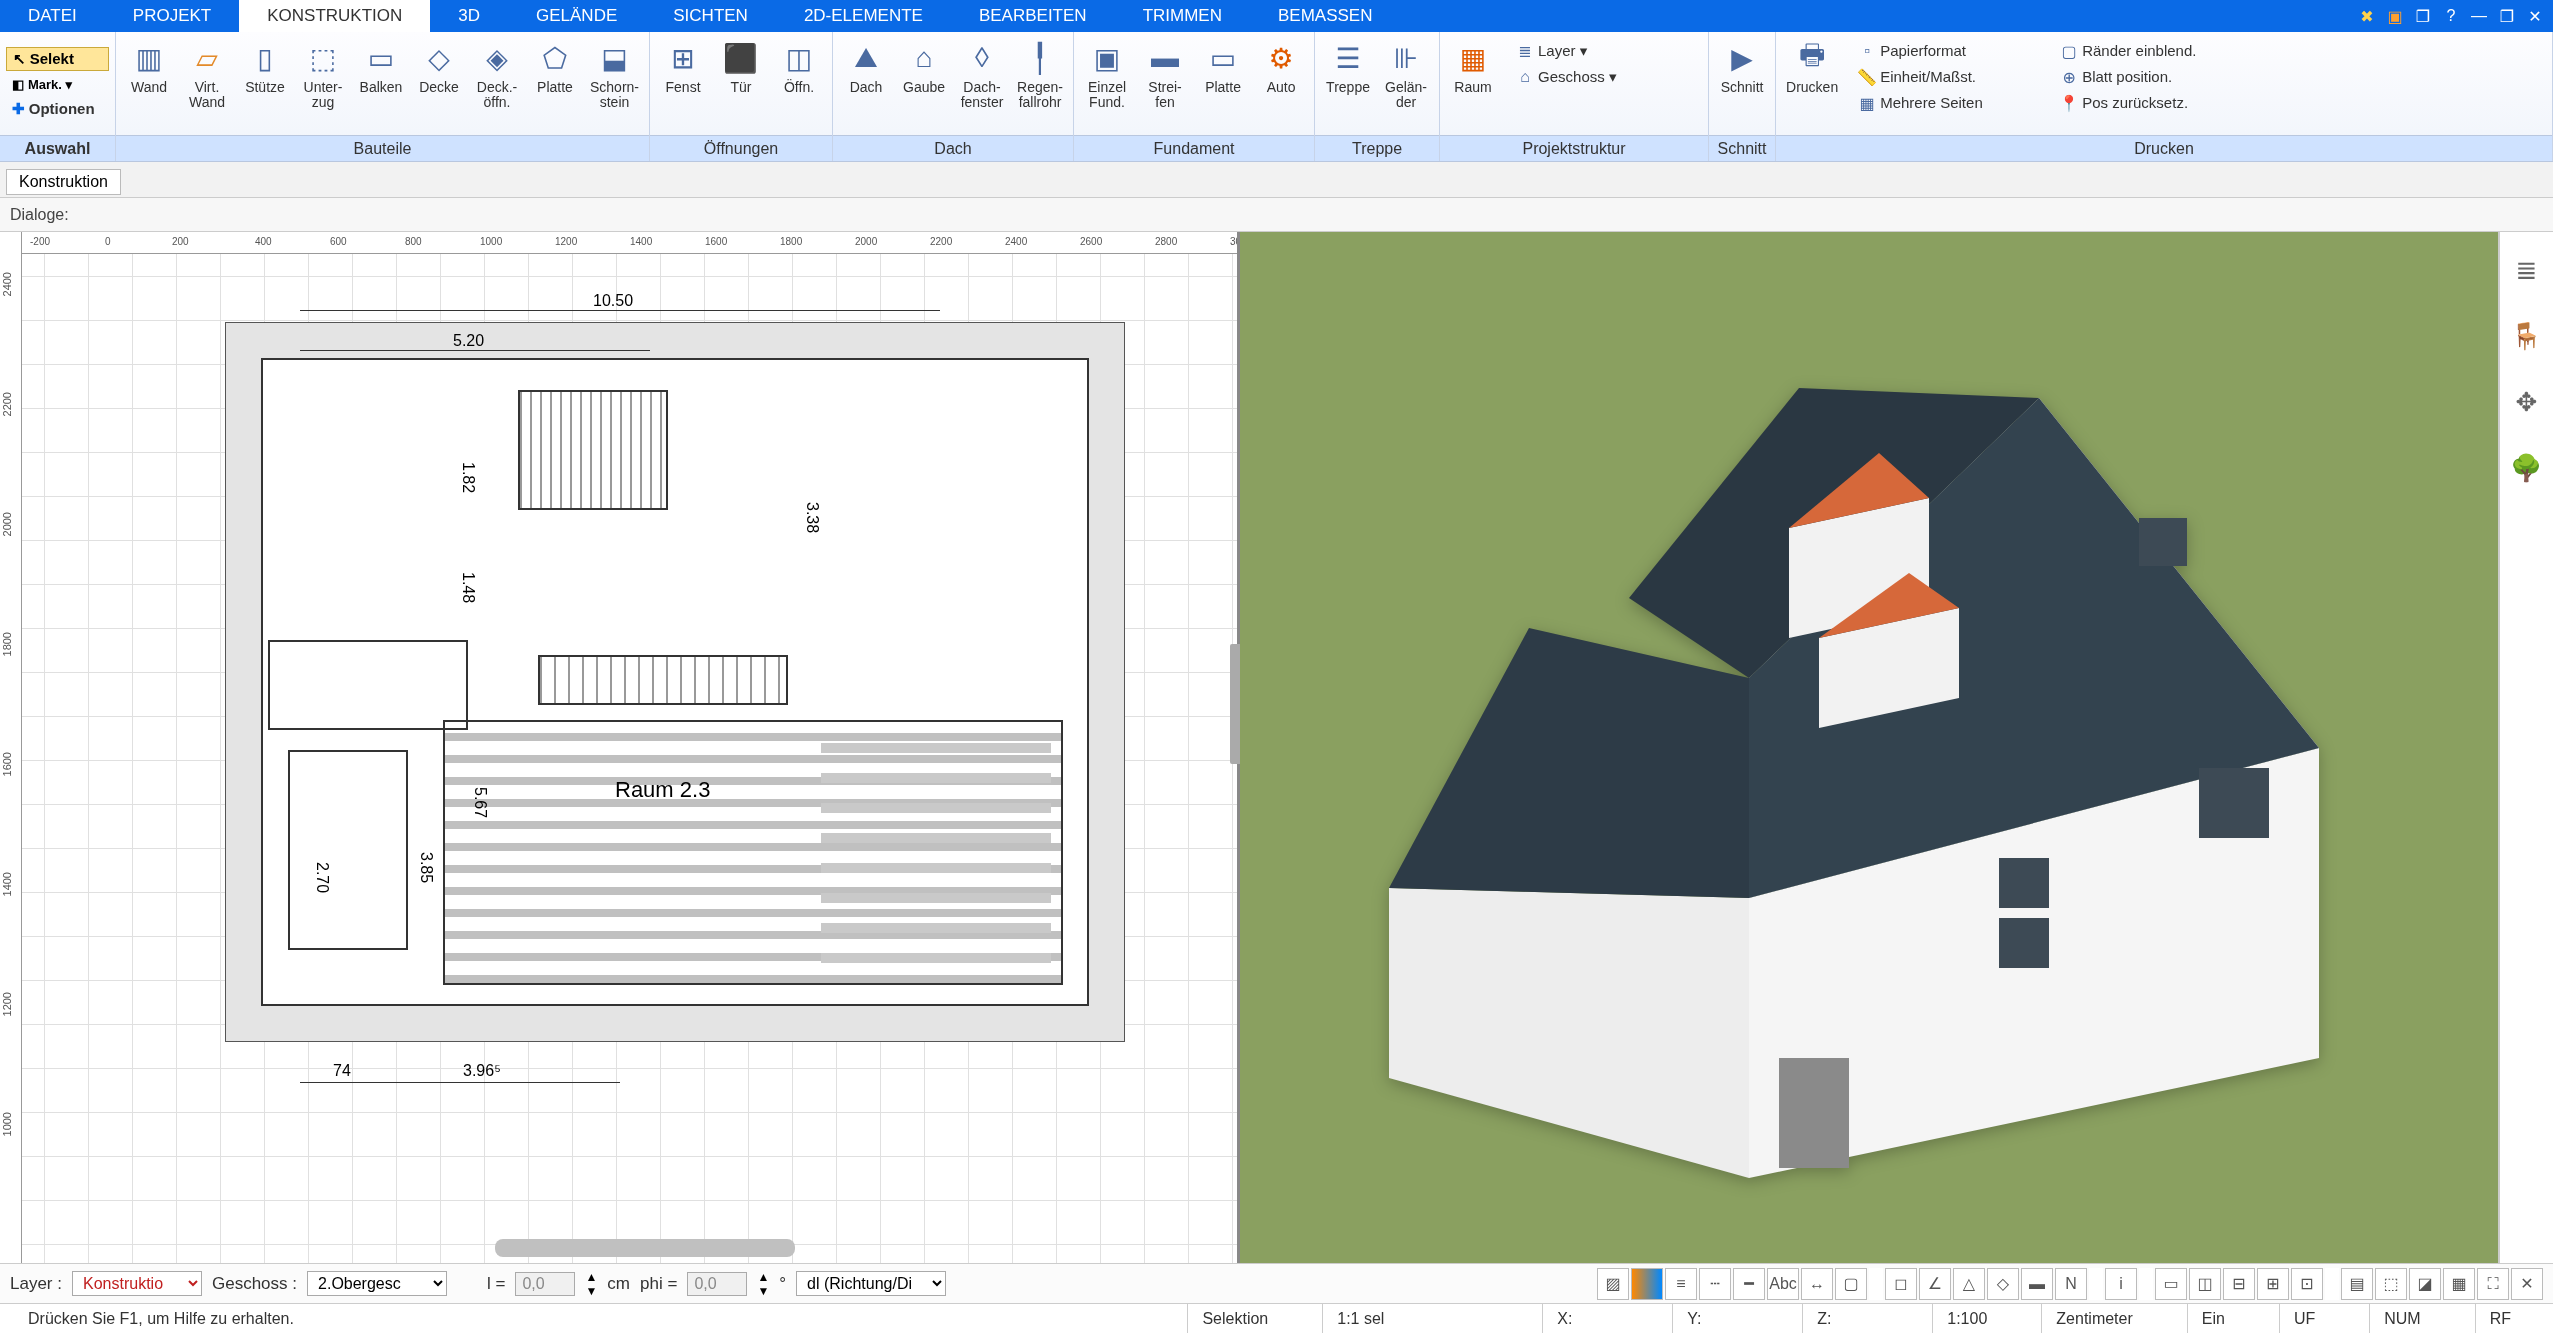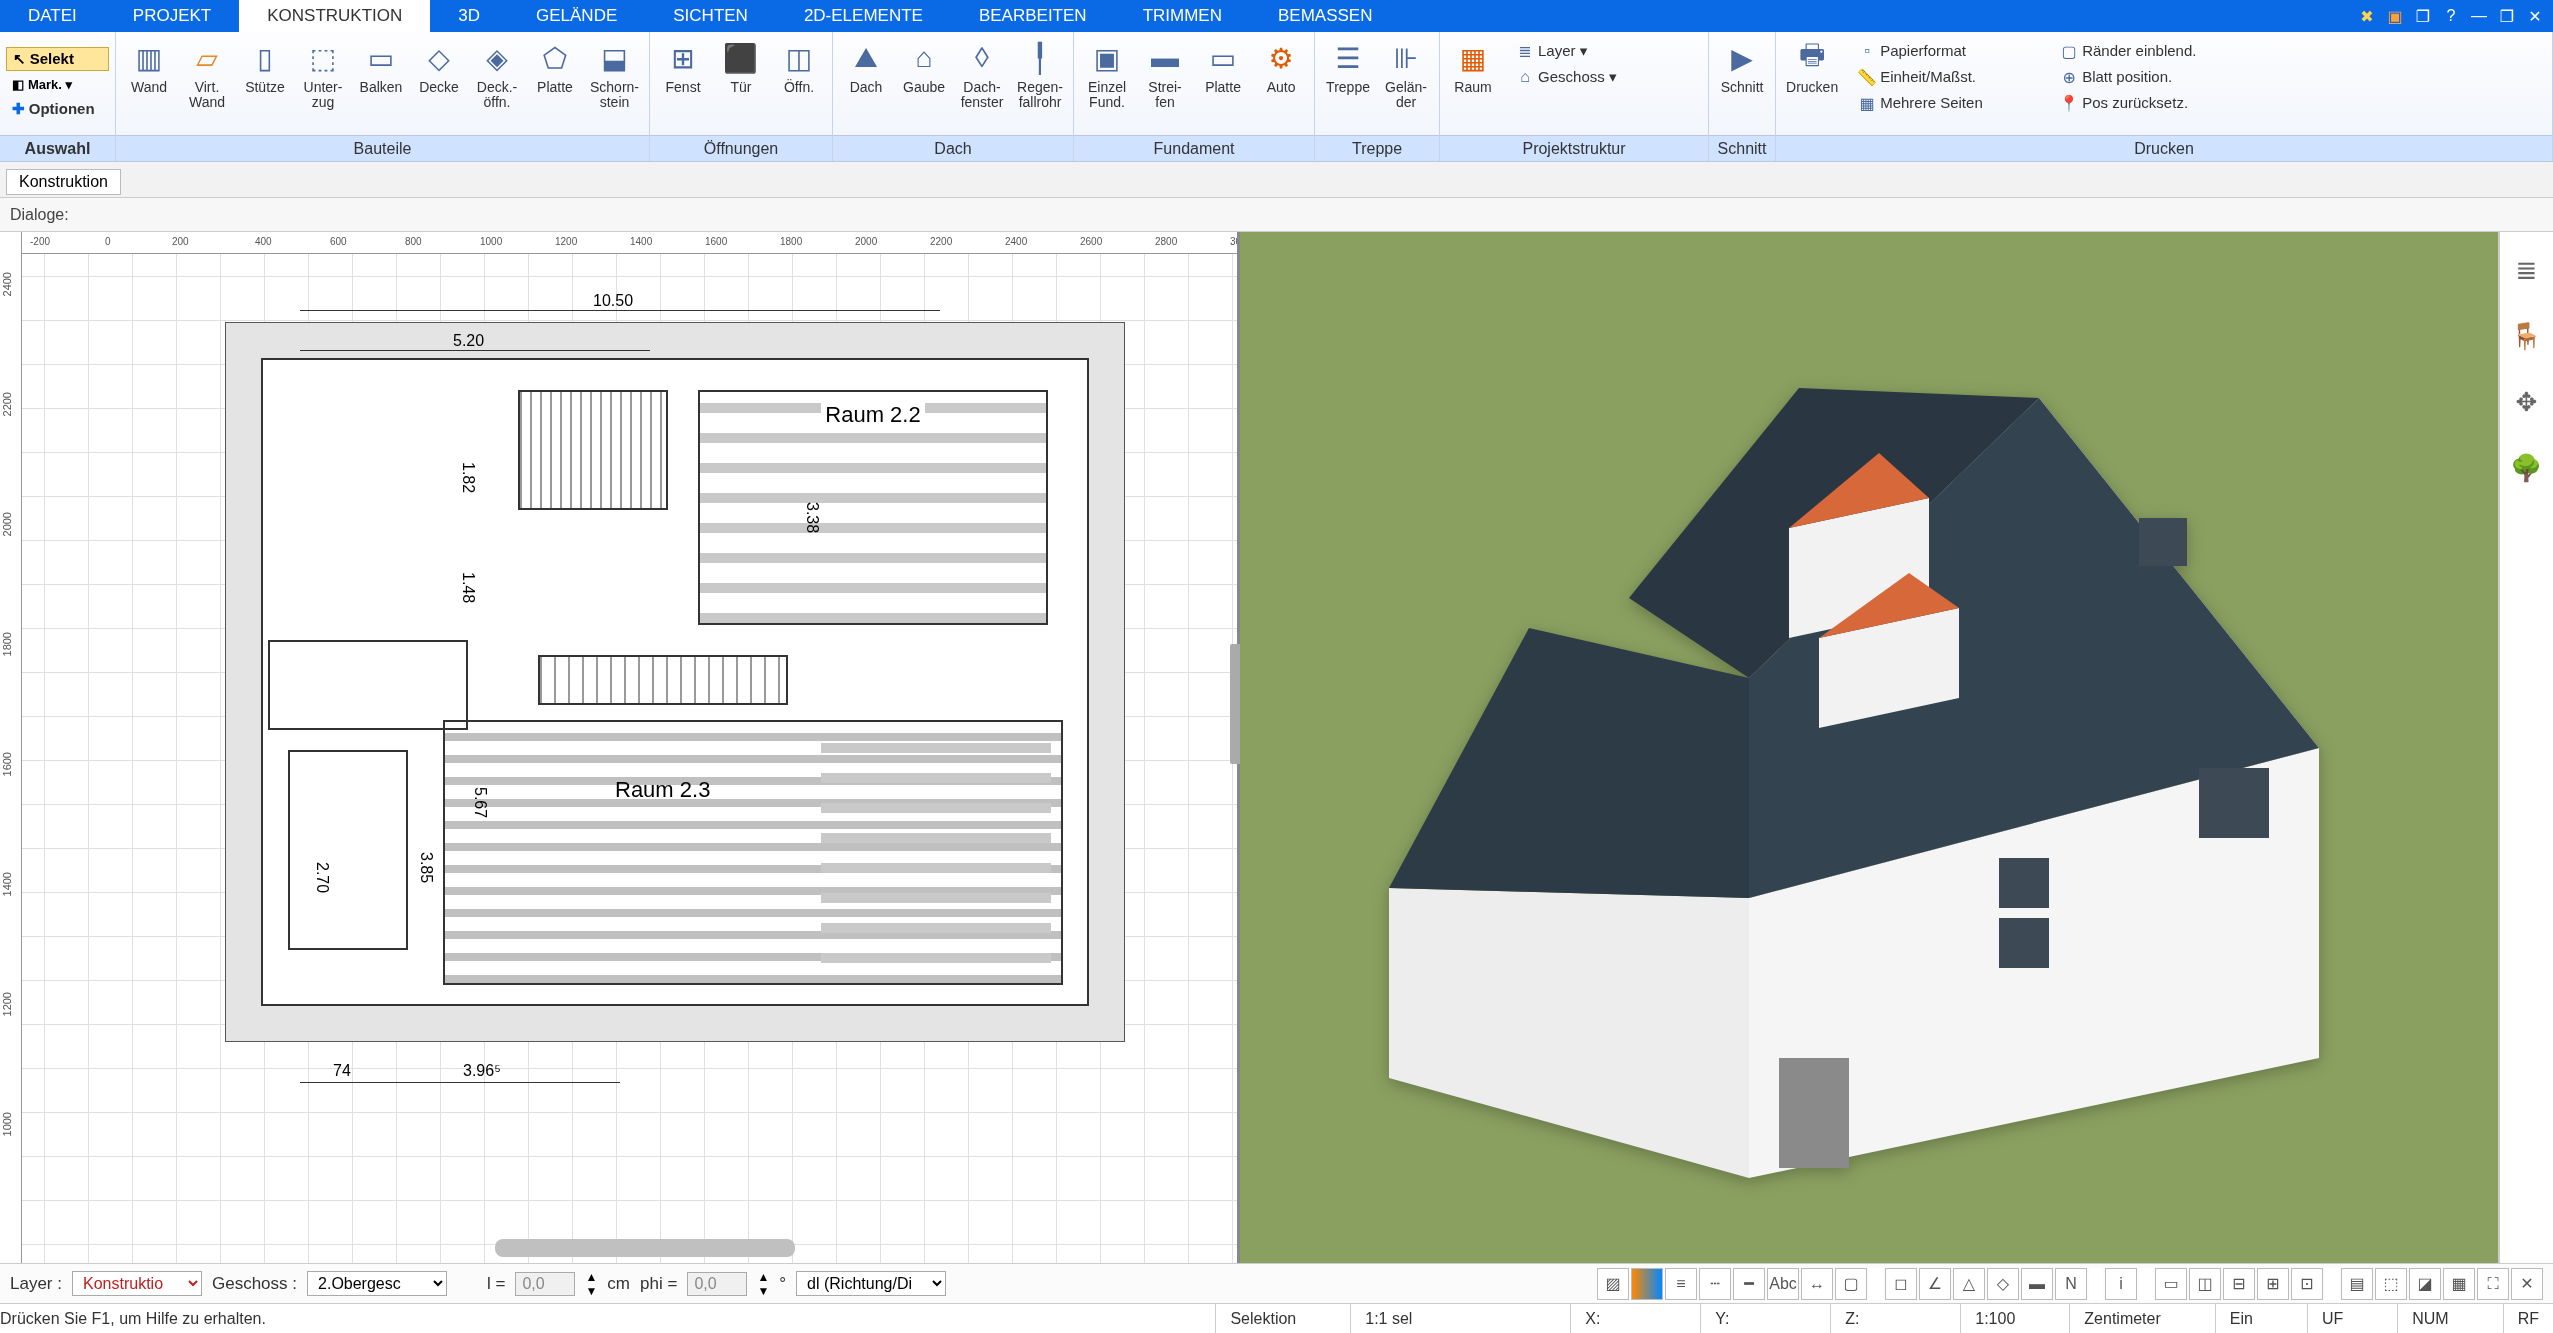--- a/index.html
+++ b/index.html
@@ -54,21 +54,21 @@
 
 .house-svg { filter: drop-shadow(0 4px 8px rgba(0,0,0,0.25)); }
 
 .bottombar { height:40px; background:#fbfbfb; border-top:1px solid #ccc; display:flex; align-items:center; padding:0 10px; gap:10px; font-size:17px;}
 .bottombar label { color:#333; }
 .bottombar select, .bottombar input { border:1px solid #aaa; padding:2px 6px; background:#fff; font-size:16px;}
 .bottombar .field-val { width:60px; background:#f0f0f0; color:#888;}
 .icon-strip { display:flex; gap:2px; margin-left:auto;}
 .icon-strip .ib { width:32px; height:32px; border:1px solid #bbb; background:#fff; display:flex; align-items:center; justify-content:center; font-size:16px; cursor:pointer; color:#555;}
 
-.statusbar { height:30px; background:#fff; border-top:1px solid #ccc; display:flex; align-items:center; padding:0 0; font-size:16px; gap:40px; color:#333;}
+.statusbar { height:30px; background:#fff; border-top:1px solid #ccc; display:flex; align-items:center; padding:0 28px; font-size:16px; gap:40px; color:#333;}
 .statusbar .cell { border-left:1px solid #ccc; padding:0 14px; height:100%; display:flex; align-items:center;}
 .statusbar .grow { flex:1; }
 
 .scroll-h-shadow { position:absolute; bottom:6px; left:40%; width:300px; height:18px; background:#c0c0c0; border-radius:8px;}
 </style>
 </head>
 <body>
 
 <div class="menubar">
   <div class="tab">DATEI</div>
@@ -335,23 +335,20 @@
         <span style="top: 520px;">1600</span>
         <span style="top: 640px;">1400</span>
         <span style="top: 760px;">1200</span>
         <span style="top: 880px;">1000</span>
       </div>
 
     <div class="building">
       <div class="inner">
 
         <div style="position:absolute;left:255px;top:30px;width:150px;height:120px;border:2px solid #333;background:repeating-linear-gradient(90deg,#999 0,#999 2px,transparent 2px,transparent 10px);"></div>
-        <div class="room hatch" style="left:435px; top:30px; width:350px; height:235px; background:repeating-linear-gradient(0deg,#c9c9c9 0,#c9c9c9 10px,transparent 10px,transparent 30px);">
-          <span style="background:#fff;padding:0 4px;">Raum 2.2</span>
-        </div>
 
         <div style="position:absolute;left:275px;top:295px;width:250px;height:50px;border:2px solid #333;background:repeating-linear-gradient(90deg,#999 0,#999 2px,transparent 2px,transparent 14px);"></div>
 
         <div class="room hatch" style="left:180px; top:360px; width:620px; height:265px; border:2px solid #333;">
           <span style="background:transparent;position:absolute;left:170px;top:55px;">Raum 2.3</span>
           <div style="position:absolute;right:10px;top:20px;bottom:20px;width:230px;background:repeating-linear-gradient(0deg,#c9c9c9 0,#c9c9c9 10px,transparent 10px,transparent 30px);"></div>
         </div>
         <div style="position:absolute;left:5px;top:280px;width:200px;height:90px;border:2px solid #333;"></div>
         <div style="position:absolute;left:25px;top:390px;width:120px;height:200px;border:2px solid #333;"></div>
       </div>

